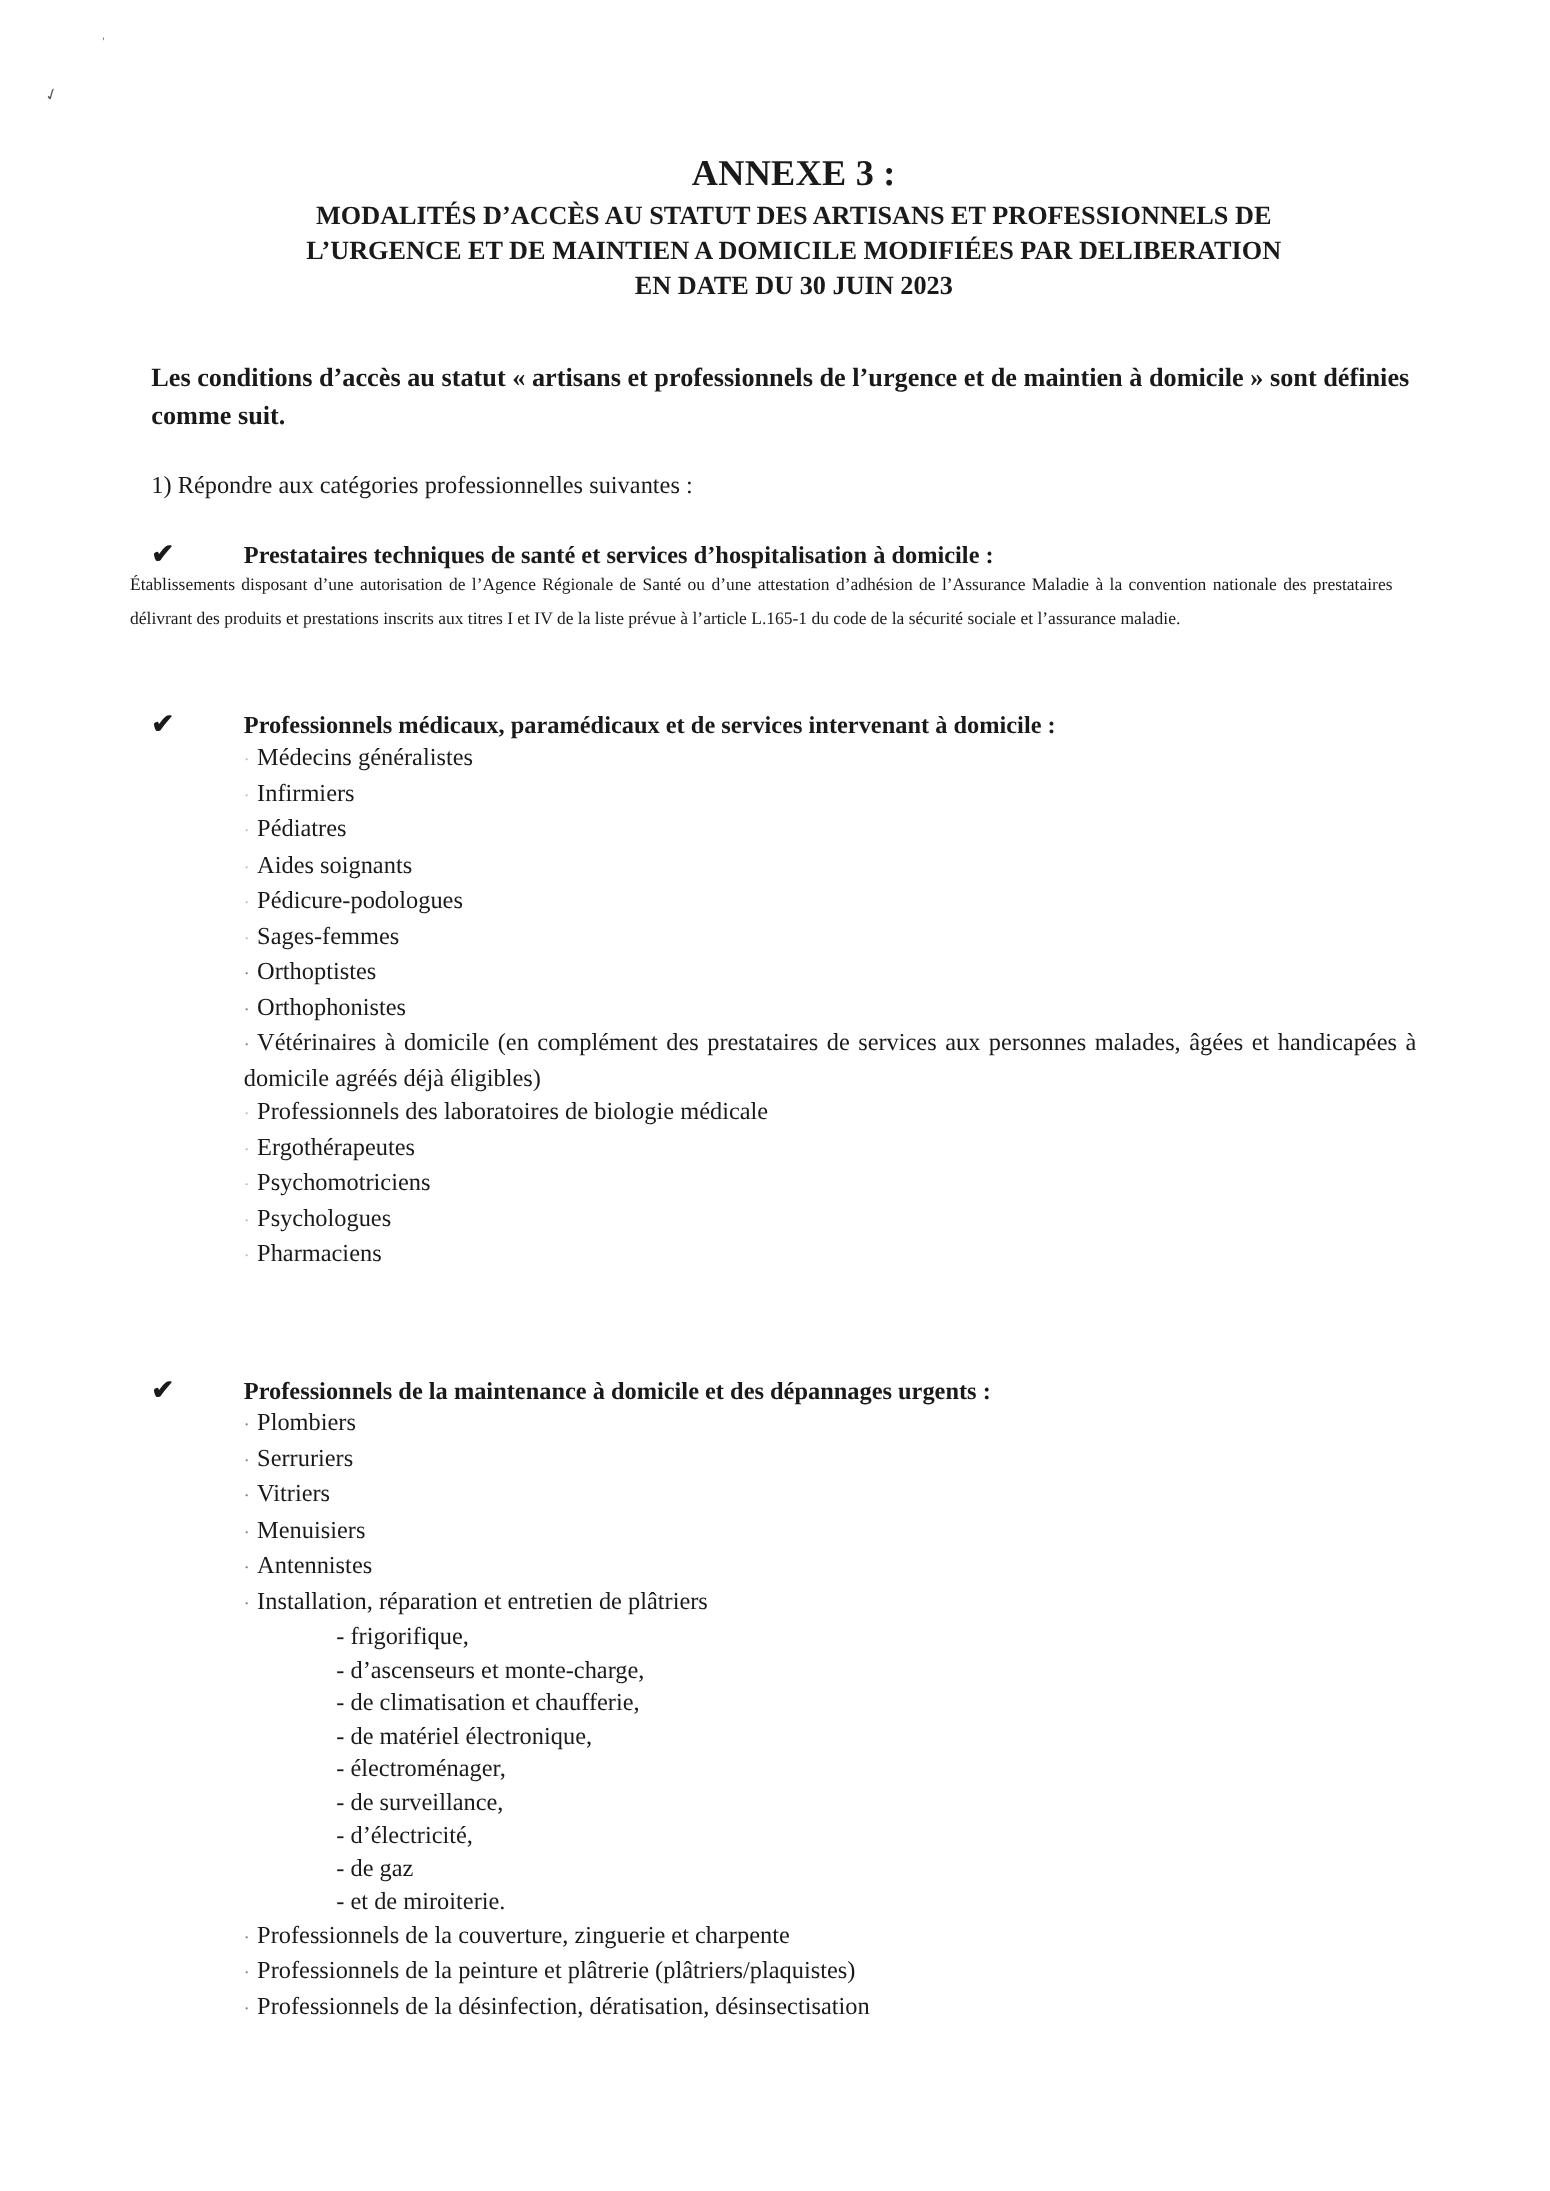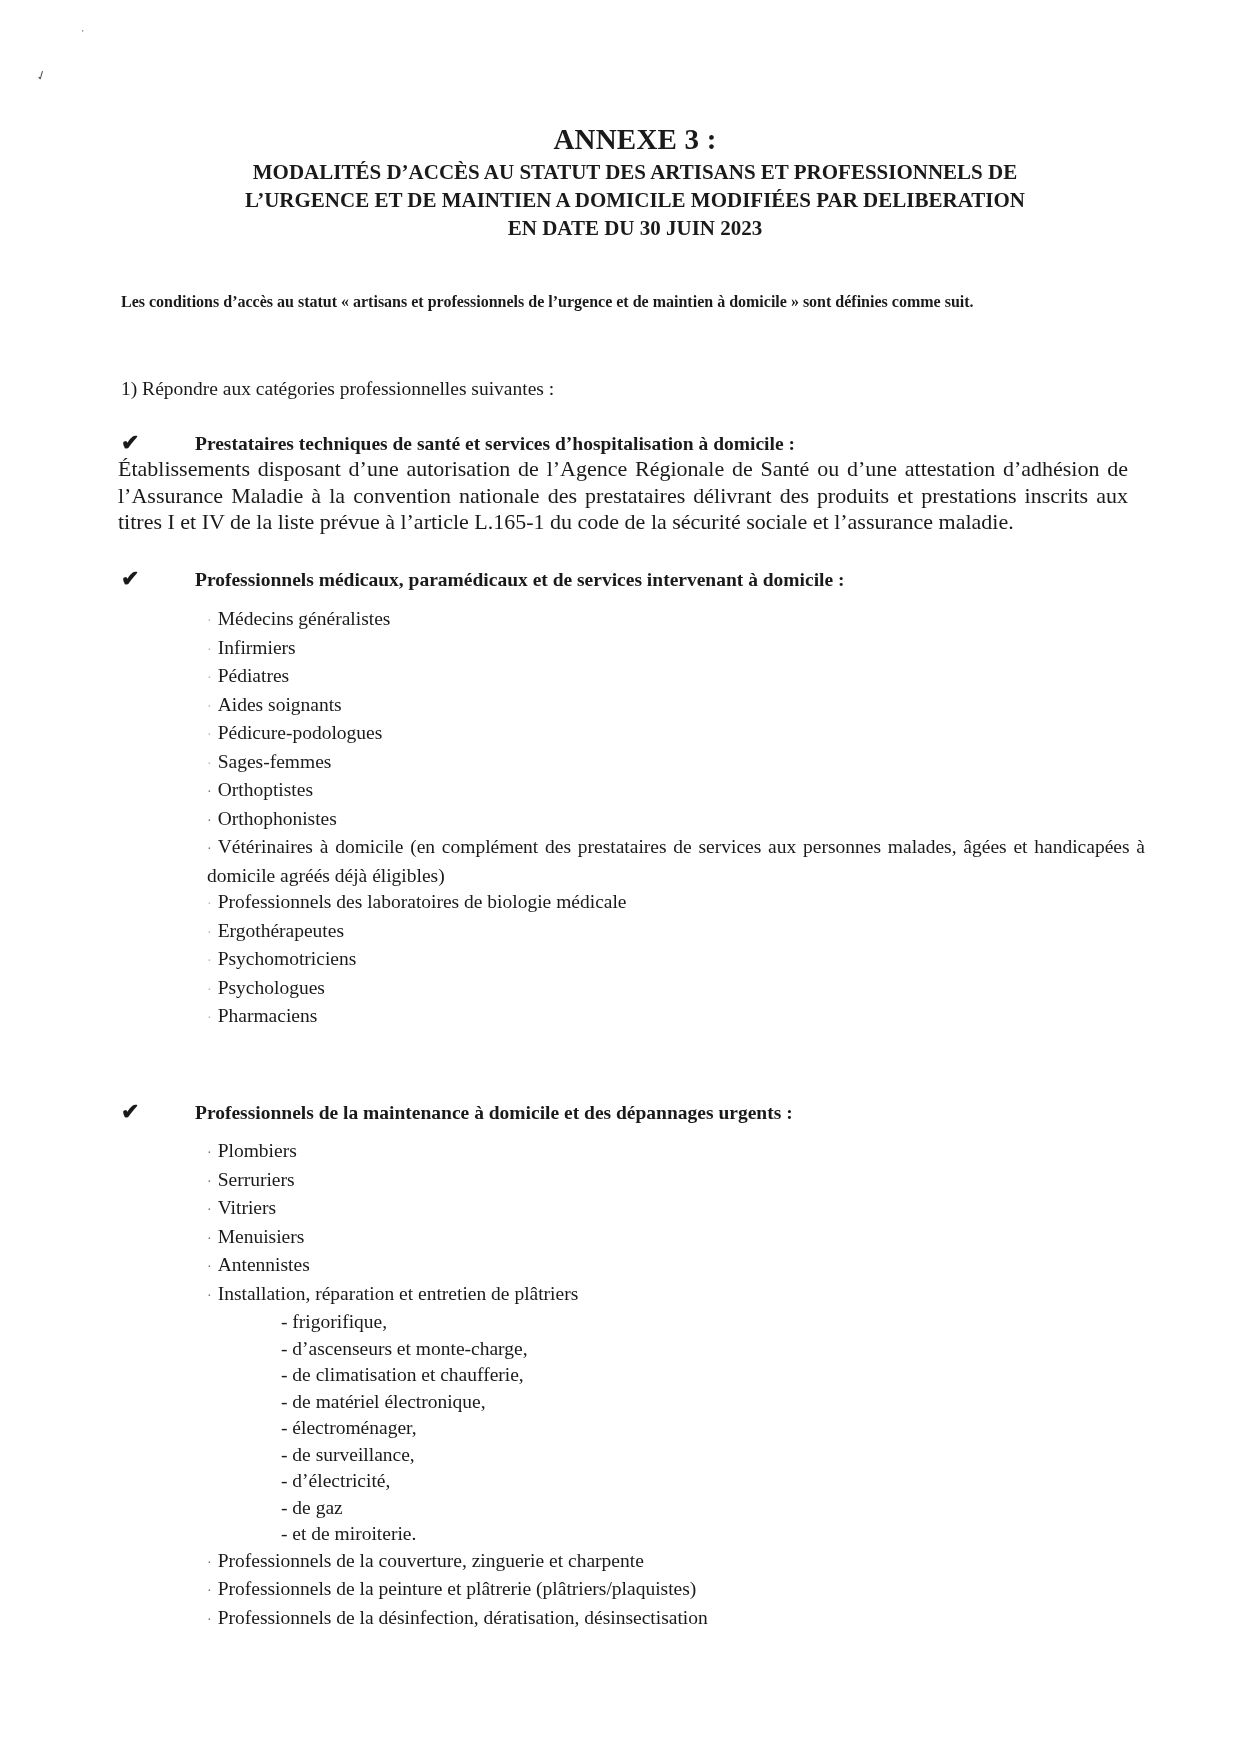--- a/index.html
+++ b/index.html
@@ -20,44 +20,44 @@
   .title-block { position: absolute; left: 0; top: 122px; width: 1240px; text-align: center; padding-left: 15px; }
   .annex-title {
     font-weight: bold; font-size: 29px; line-height: 34px; letter-spacing: 0.2px;
   }
   .annex-subtitle {
     font-weight: bold; font-size: 21px; line-height: 28px; margin-top: 2px;
   }
 
   .intro {
     position: absolute; left: 121px; top: 287px; width: 1010px;
-    font-weight: bold; font-size: 16px; line-height: 30px;
+    font-weight: bold; font-size: 21px; line-height: 30px;
   }
 
   .step {
     position: absolute; left: 121px; top: 376px;
     font-size: 19.5px; line-height: 26px;
   }
 
   .section-head {
     position: absolute; left: 121px; font-size: 19.5px; line-height: 26px;
     font-weight: bold; white-space: nowrap;
   }
   .section-head .check {
     display: inline-block; width: 74px; font-size: 22px; font-weight: bold;
   }
 
   .para {
-    position: absolute; left: 118px; width: 1010px;
-    font-size: 22px; line-height: 26.5px; text-align: justify;
+    position: absolute; left: 104px; width: 1010px;
+    font-size: 14px; line-height: 26.5px; text-align: justify;
   }
 
   .list {
     position: absolute; left: 195px; width: 938px;
-    font-size: 19.5px; line-height: 26.5px; margin: 12px; padding: 0; list-style: none;
+    font-size: 19.5px; line-height: 26.5px; margin: 0; padding: 0; list-style: none;
   }
   .list li { margin: 0; padding: 0; text-align: justify; }
   .list li .dot { color: #777; font-size: 14px; margin-right: 6px; }
   .list li.dim .dot { color: #bbb; }
   .sublist { list-style: none; margin: 0; padding: 0 0 0 74px; }
   .sublist li { margin: 0; }
 </style>
 </head>
 <body>
 

